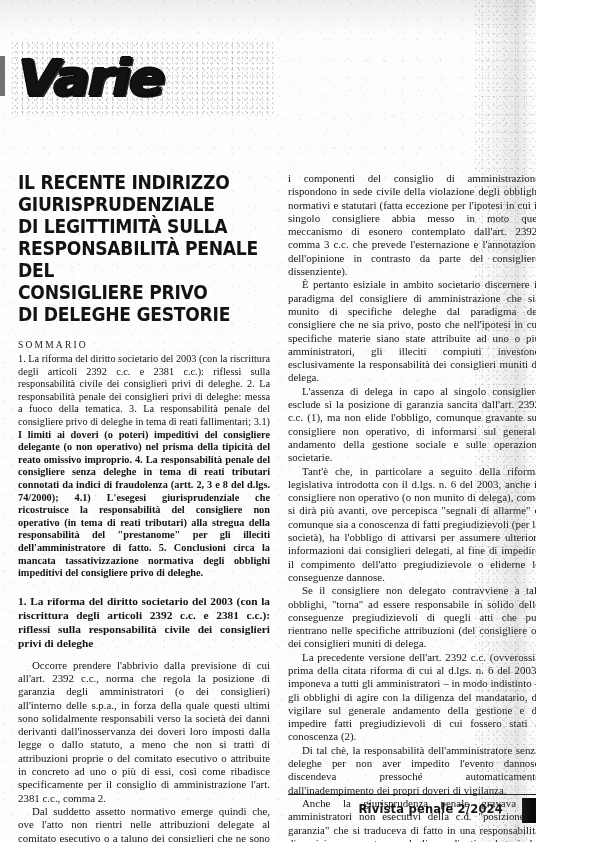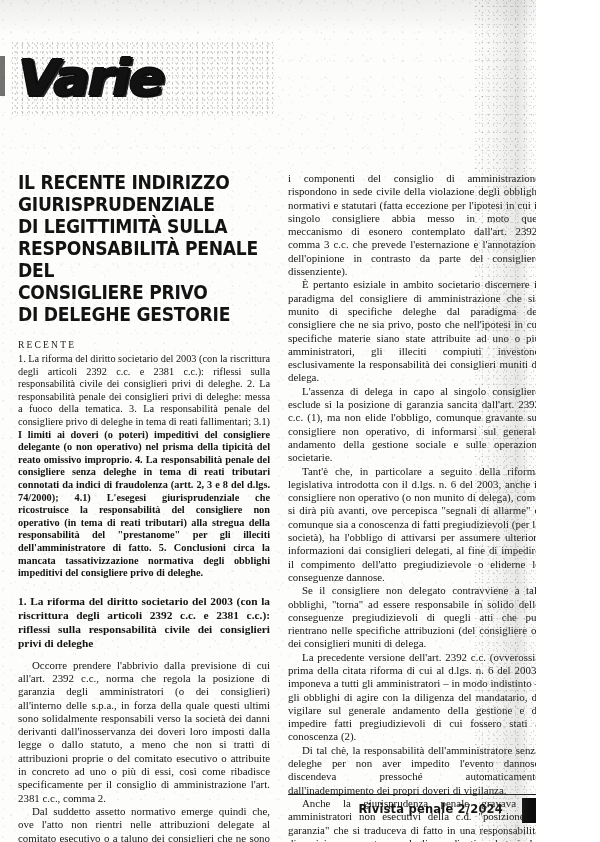--- a/index.html
+++ b/index.html
@@ -251,21 +251,21 @@
     <h1 class="article-title">
       <span>IL RECENTE INDIRIZZO</span>
       <span>GIURISPRUDENZIALE</span>
       <span>DI LEGITTIMITÀ SULLA</span>
       <span>RESPONSABILITÀ PENALE DEL</span>
       <span>CONSIGLIERE PRIVO</span>
       <span>DI DELEGHE GESTORIE</span>
     </h1>
 
 
-    <div class="sommario-label">RECENTE</div>
+    <div class="sommario-label">SOMMARIO</div>
 
     <div class="sommario"><span class="plain">1. La riforma del diritto societario del 2003 (con la riscrittura degli articoli 2392 c.c. e 2381 c.c.): riflessi sulla responsa</span><span class="plain">bilità civile dei consiglieri privi di deleghe. 2. La responsabilità penale dei consiglieri privi di deleghe: messa a fuoco della tematica. 3. La responsabilità penale del consigliere privo di deleghe in tema di reati fallimentari; 3.1) </span><span class="ital">I limiti ai doveri (o poteri) impeditivi del consigliere delegante (o non operativo) nel prisma della tipicità del reato omissivo improprio.</span><span> 4. La responsabilità penale del consigliere senza deleghe in tema di reati tributari connotati da indici di fraudolenza (artt. 2, 3 e 8 del d.lgs. 74/2000); 4.1) </span><span class="ital">L'esegesi giurisprudenziale che ricostruisce la responsabilità del consigliere non operativo (in tema di reati tributari) alla stregua della responsabilità del "prestanome" per gli illeciti dell'amministratore di fatto.</span><span> 5. Conclusioni circa la mancata tassativizzazione normativa degli obblighi impeditivi del consigliere privo di deleghe.</span></div>
 
     <div class="sec-heading">1. La riforma del diritto societario del 2003 (con la riscrittura degli articoli 2392 c.c. e 2381 c.c.): riflessi sulla responsabilità civile dei consiglieri privi di deleghe</div>
 
     <p class="body-p">Occorre prendere l'abbrivio dalla previsione di cui all'art. 2392 c.c., norma che regola la posizione di garanzia degli amministratori (o dei consiglieri) all'interno delle s.p.a., in forza della quale questi ultimi sono solidalmente responsabili verso la società dei danni derivanti dall'inosservanza dei doveri loro imposti dalla legge o dallo statuto, a meno che non si tratti di attribuzioni proprie o del comitato esecutivo o attribuite in concreto ad uno o più di essi, così come ribadisce specificamente per il consiglio di amministrazione l'art. 2381 c.c., comma 2.</p>
     <p class="body-p">Dal suddetto assetto normativo emerge quindi che, ove l'atto non rientri nelle attribuzioni delegate al comitato esecutivo o a taluno dei consiglieri che ne sono parte, tutti</p>
   </div>
 
   <div class="col col-right">

